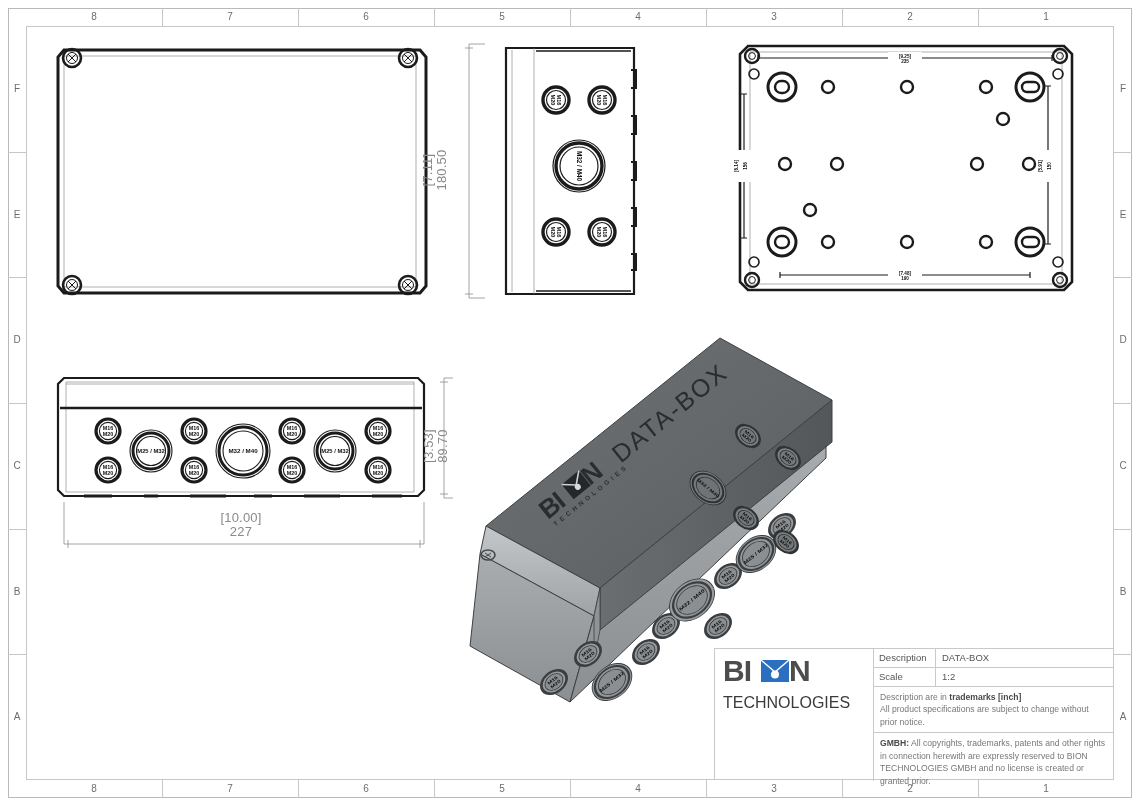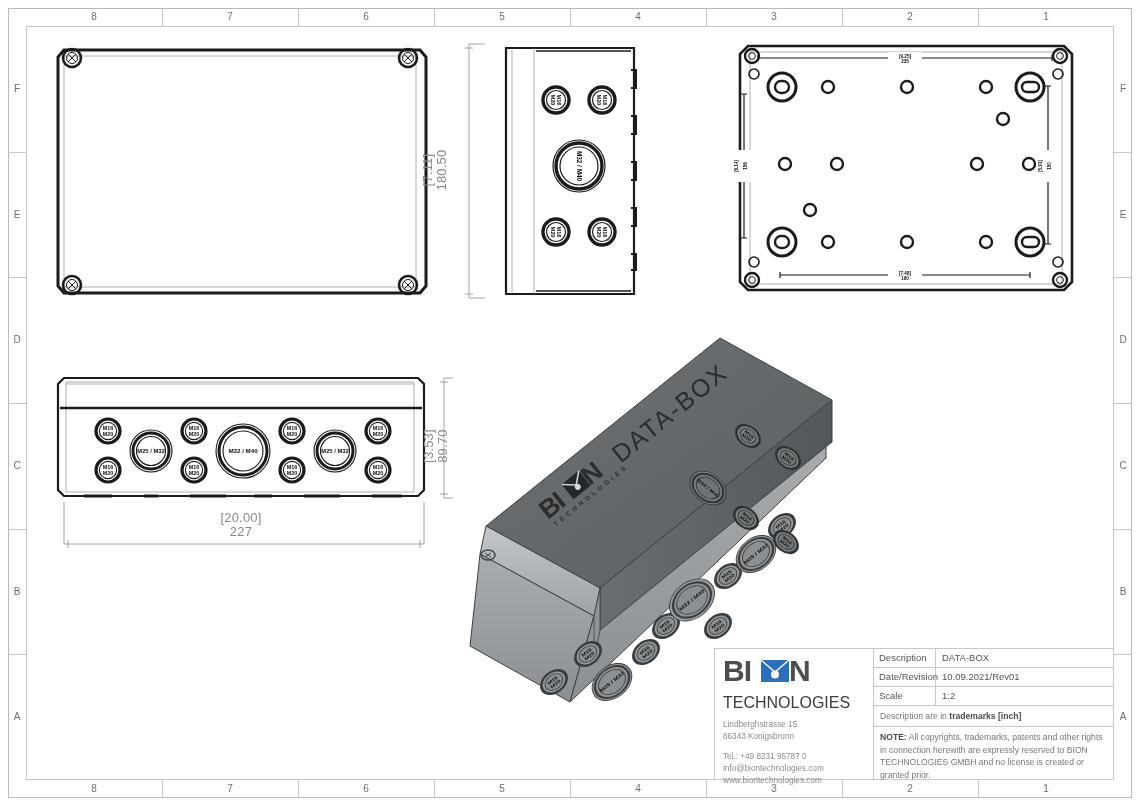--- a/index.html
+++ b/index.html
@@ -408,21 +408,21 @@
     <span class="inch">[3.53]</span>
     <span class="mm">89.70</span>
   </div>
   <svg class="view" style="left:408px;top:372px;" width="45" height="130">
     <path class="dimline" d="M36 6 L36 126"></path>
     <path class="dimline" d="M32 10 L40 10 M32 122 L40 122"></path>
     <path class="dimline" d="M36 6 L45 6 M36 126 L45 126"></path>
   </svg>
 
   <div class="dim" style="left:186px;top:511px;width:110px;">
-    <span class="inch">[20.00]</span>
+    <span class="inch">[10.00]</span>
     <span class="mm">227</span>
   </div>
   <svg class="view" style="left:58px;top:500px;" width="370" height="50">
     <path class="dimline" d="M6 44 L366 44"></path>
     <path class="dimline" d="M10 40 L10 48 M362 40 L362 48"></path>
     <path class="dimline" d="M6 44 L6 2 M366 44 L366 2"></path>
   </svg>
 
   <div class="iso">
     <svg width="420" height="400" viewBox="0 0 420 400">
@@ -573,45 +573,34 @@
       <div class="logo">
         <svg width="146" height="34" viewBox="0 0 146 34">
           <text x="0" y="24" font-size="30" font-weight="bold" fill="#4d4d4d" font-family="Liberation Sans, sans-serif" letter-spacing="-1">BI</text>
           <rect x="38" y="3" width="28" height="22" fill="#2a6fc0"></rect>
           <path d="M38 3 L52 15 L66 3" fill="none" stroke="#ffffff" stroke-width="1.4"></path>
           <circle cx="52" cy="17.5" r="4" fill="#ffffff"></circle>
           <text x="66" y="24" font-size="30" font-weight="bold" fill="#4d4d4d" font-family="Liberation Sans, sans-serif">N</text>
         </svg>
       </div>
       <div class="word">TECHNOLOGIES</div>
-      <div class="addr">
-        <div>Lindberghstrasse 15</div>
-        <div>86343 Konigsbrunn</div>
-        <div class="gap"></div>
-        <div>Tel.: +49 8231 95787 0</div>
-        <div>info@biontechnologies.com</div>
-        <div>www.biontechnologies.com</div>
-      </div>
     </div>
 
     <div class="tb-right">
       <div class="tb-row">
         <div class="k">Description</div>
         <div class="v">DATA-BOX</div>
-      </div>
-      <div class="tb-row">
-        <div class="k">Date/Revision</div>
-        <div class="v">10.09.2021/Rev01</div>
       </div>
       <div class="tb-row">
         <div class="k">Scale</div>
         <div class="v">1:2</div>
       </div>
       <div class="tb-note">
         <span>Description are in </span><b>trademarks [inch]</b><br>
+        <span>All product specifications are subject to change without prior notice.</span>
       </div>
       <div class="tb-note last">
-        <b>NOTE:</b><span> All copyrights, trademarks, patents and other rights in connection herewith are expressly reserved to BION TECHNOLOGIES GMBH and no license is created or granted prior.</span>
+        <b>GMBH:</b><span> All copyrights, trademarks, patents and other rights in connection herewith are expressly reserved to BION TECHNOLOGIES GMBH and no license is created or granted prior.</span>
       </div>
     </div>
   </div>
 
 </div>
 
 </body></html>

